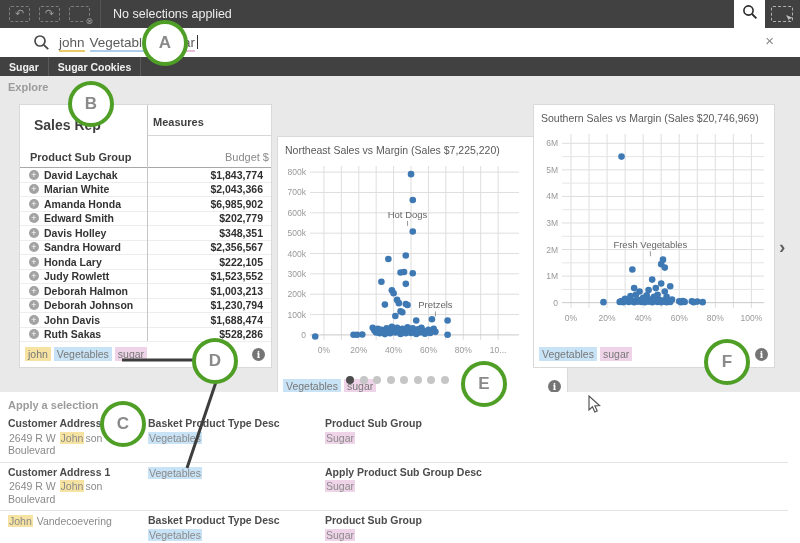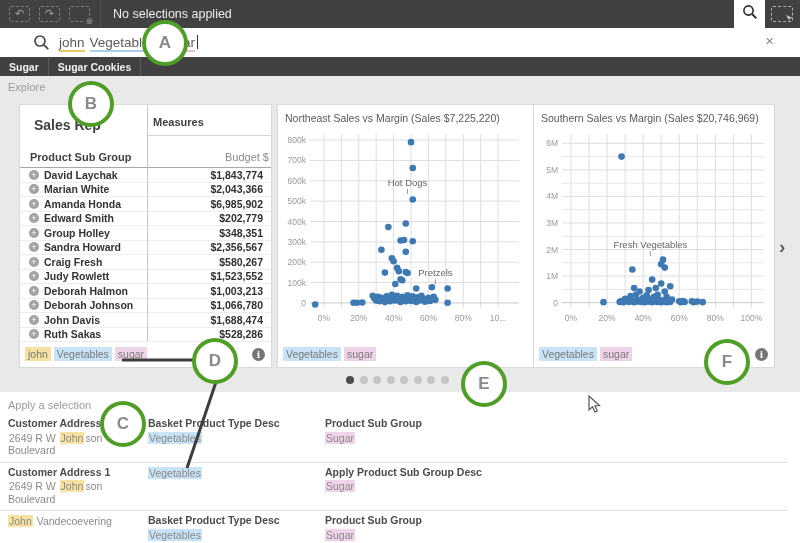--- a/index.html
+++ b/index.html
@@ -26,25 +26,25 @@
   .u-p{border-bottom-color:#e9bcdc;}
   .caret{display:inline-block;width:1px;height:14px;background:#333;margin-left:-3px;transform:translateY(2px);}
   .sb-close{position:absolute;right:26px;top:5px;color:#8a8a8a;font-size:15px;line-height:15px;cursor:default;}
 
   
   .tabbar{position:absolute;top:57px;left:0;right:0;height:19px;background:#414141;display:flex;z-index:4;}
   .tab{color:#f2f2f2;font-size:10.5px;font-weight:bold;padding:0 9px;display:flex;align-items:center;border-right:1px solid #5a5a5a;}
 
   
   .explore{position:absolute;top:76px;left:0;right:0;height:316px;background:#e9e9e9;}
-  .section-h{font-size:11px;font-weight:normal;color:#9b9b9b;}
+  .section-h{font-size:11px;font-weight:bold;color:#9b9b9b;}
   .explore .section-h{position:absolute;left:8px;top:5px;}
   .card{position:absolute;top:28px;height:264px;background:#fff;border:1px solid #d9d9d9;box-sizing:border-box;}
   #card1{left:19px;width:253px;}
-  #card2{left:277px;width:291px;}
+  #card2{left:277px;width:291px;margin-top:32px;}
   #card3{left:533px;width:242px;}
 
   
   .tc-header{position:relative;height:62px;border-bottom:1px solid #a8a8a8;}
   .tc-header .h1{position:absolute;left:14px;top:12px;font-size:14px;font-weight:bold;color:#3f3f3f;}
   .tc-header .h2{position:absolute;left:133px;top:11px;font-size:11px;font-weight:bold;color:#3f3f3f;}
   .tc-header .h3{position:absolute;left:10px;top:46px;font-size:11px;font-weight:bold;color:#3f3f3f;}
   .tc-header .h4{position:absolute;left:127px;width:122px;top:46px;font-size:11px;color:#8a8a8a;text-align:right;}
   .tc-hline{position:absolute;left:127px;right:0;top:30px;height:1px;background:#d6d6d6;}
   .tc-vline{position:absolute;left:127px;top:0;width:1px;height:236px;background:#c6c6c6;}
@@ -164,47 +164,47 @@
           <span class="tc-name">Amanda Honda</span>
           <span class="tc-val">$6,985,902</span>
         </div>
         <div class="tc-row">
           <span class="tc-plus">+</span>
           <span class="tc-name">Edward Smith</span>
           <span class="tc-val">$202,779</span>
         </div>
         <div class="tc-row">
           <span class="tc-plus">+</span>
-          <span class="tc-name">Group Holley</span>
+          <span class="tc-name">Davis Holley</span>
           <span class="tc-val">$348,351</span>
         </div>
         <div class="tc-row">
           <span class="tc-plus">+</span>
           <span class="tc-name">Sandra Howard</span>
           <span class="tc-val">$2,356,567</span>
         </div>
         <div class="tc-row">
           <span class="tc-plus">+</span>
-          <span class="tc-name">Craig Fresh</span>
-          <span class="tc-val">$580,267</span>
+          <span class="tc-name">Honda Lary</span>
+          <span class="tc-val">$222,105</span>
         </div>
         <div class="tc-row">
           <span class="tc-plus">+</span>
           <span class="tc-name">Judy Rowlett</span>
           <span class="tc-val">$1,523,552</span>
         </div>
         <div class="tc-row">
           <span class="tc-plus">+</span>
           <span class="tc-name">Deborah Halmon</span>
           <span class="tc-val">$1,003,213</span>
         </div>
         <div class="tc-row">
           <span class="tc-plus">+</span>
           <span class="tc-name">Deborah Johnson</span>
-          <span class="tc-val">$1,066,780</span>
+          <span class="tc-val">$1,230,794</span>
         </div>
         <div class="tc-row">
           <span class="tc-plus">+</span>
           <span class="tc-name">John Davis</span>
           <span class="tc-val">$1,688,474</span>
         </div>
         <div class="tc-row">
           <span class="tc-plus">+</span>
           <span class="tc-name">Ruth Sakas</span>
           <span class="tc-val">$528,286</span>

